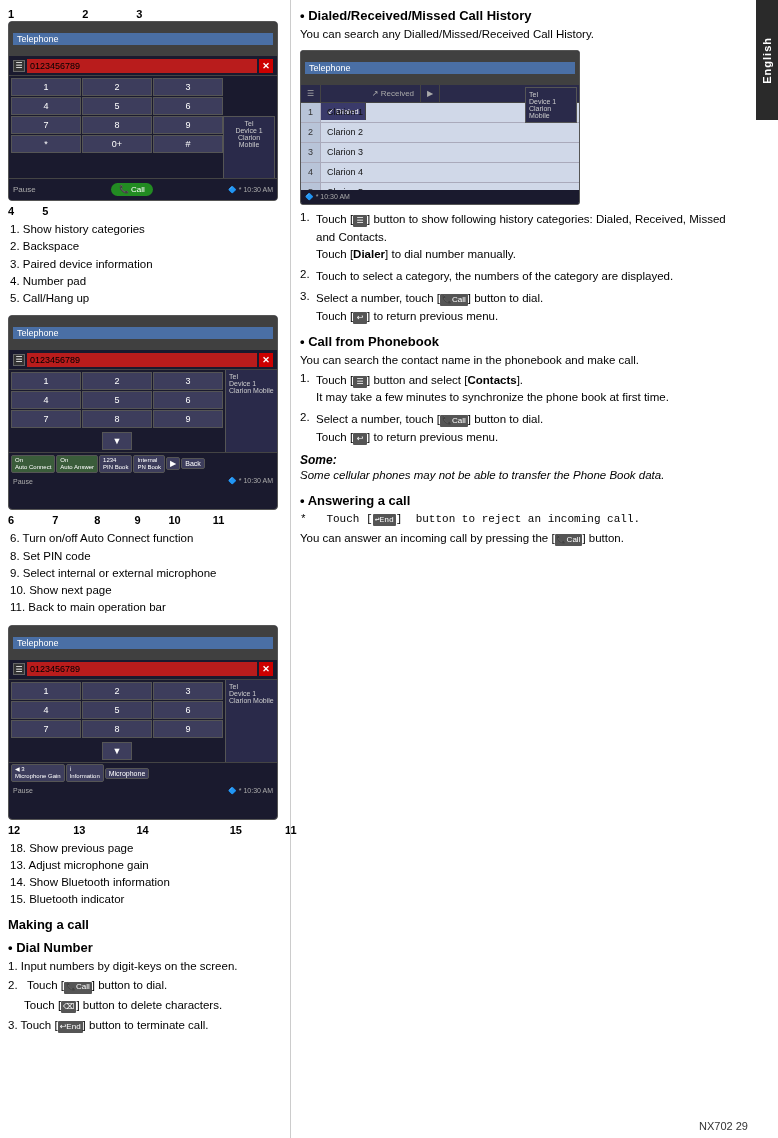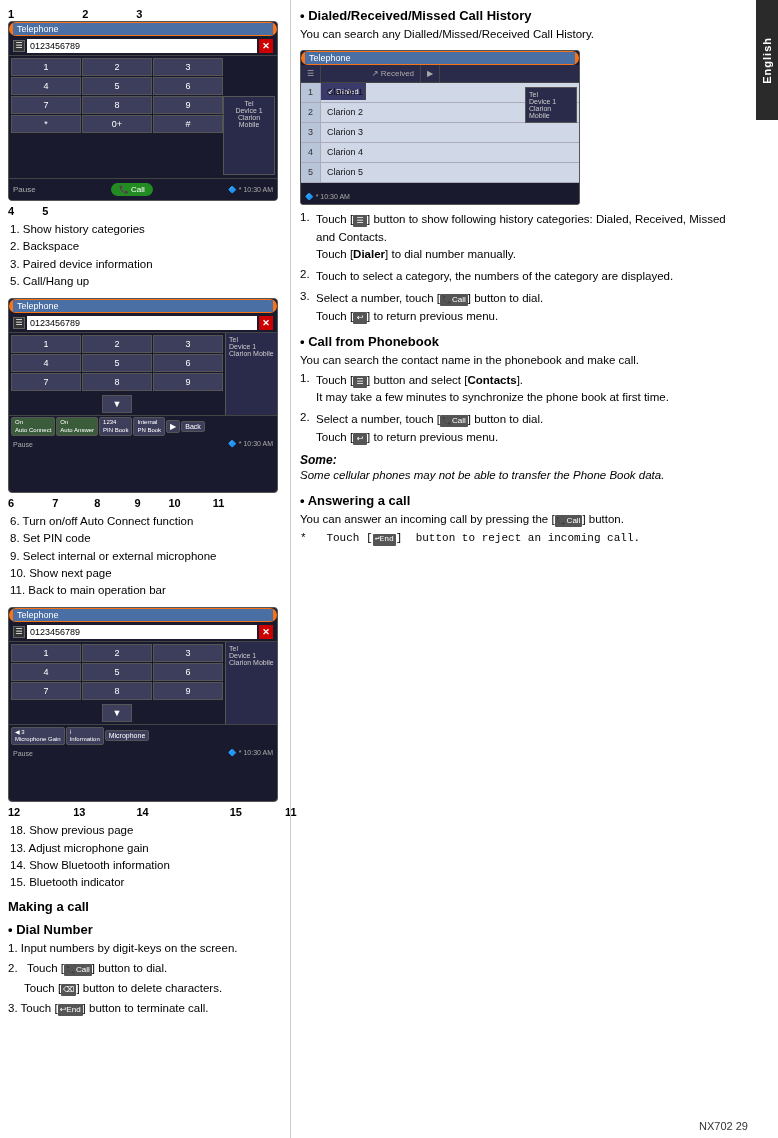--- a/index.html
+++ b/index.html
@@ -61,27 +61,26 @@
       background: #1a1a2e;
       border: 1px solid #555;
       border-radius: 4px;
       margin-bottom: 4px;
       position: relative;
       overflow: hidden;
     }
 
     
     .phone-header {
-      background: #f97316;
-      height: 14px;
+      background: #404040;
+      height: 34px;
       display: flex;
       align-items: center;
       padding: 0 4px;
       gap: 4px;
-      border-radius: 9px;
     }
     .phone-title-bar {
       background: #4a6fa5;
       color: white;
       font-size: 9px;
       padding: 1px 4px;
       flex: 1;
     }
     .phone-title-icon {
       width: 12px;
@@ -98,21 +97,21 @@
     .phone-input-bar {
       background: #1a1a2e;
       height: 20px;
       display: flex;
       align-items: center;
       padding: 0 4px;
       gap: 2px;
       border-bottom: 1px solid #444;
     }
     .phone-input-field {
-      background: #ffffff;
+      background: #b91c1c;
       flex: 1;
       height: 14px;
       font-size: 9px;
       color: #000;
       display: flex;
       align-items: center;
       padding: 0 3px;
     }
     .phone-close-btn {
       background: #cc0000;
@@ -430,20 +429,21 @@
 
   <div class="markers-line">
     <span style="margin-right:28px;">4</span>
     <span>5</span>
   </div>
 
   <ul class="label-list">
     <li>1. Show history categories</li>
     <li>2. Backspace</li>
     <li>3. Paired device information</li>
+    <li>4. Number pad</li>
     <li>5. Call/Hang up</li>
   </ul>
 
   <div class="phone-screenshot" style="height:195px;">
     <div class="phone-header">
       <div class="phone-title-bar">Telephone</div>
     </div>
     <div class="phone-input-bar">
       <div class="phone-title-icon">☰</div>
       <div class="phone-input-field">0123456789</div>
@@ -658,25 +658,25 @@
       Touch [<span class="small-icon">↩</span>] to return previous menu.
     </span>
   </div>
 
   <div class="note-block">
     <div class="note-title">Some:</div>
     <div class="note-text">Some cellular phones may not be able to transfer the Phone Book data.</div>
   </div>
 
   <div class="bullet-title">• Answering a call</div>
+  <div class="body-text" style="font-family:'Courier New',monospace;font-size:11px;">
+    *&nbsp;&nbsp; Touch [<span class="small-icon">↩End</span>]&nbsp; button to reject an incoming call.
+  </div>
   <div class="body-text">
     You can answer an incoming call by pressing the [<span class="small-icon">📞Call</span>] button.
-  </div>
-  <div class="body-text" style="font-family:'Courier New',monospace;font-size:11px;">
-    *&nbsp;&nbsp; Touch [<span class="small-icon">↩End</span>]&nbsp; button to reject an incoming call.
   </div>
 
 </div>
 
 <div class="page-footer">
   <span>NX702   29</span>
 </div>
 
 <div style="position:absolute;left:290px;top:0;width:1px;height:1138px;background:#ccc;"></div>
 

